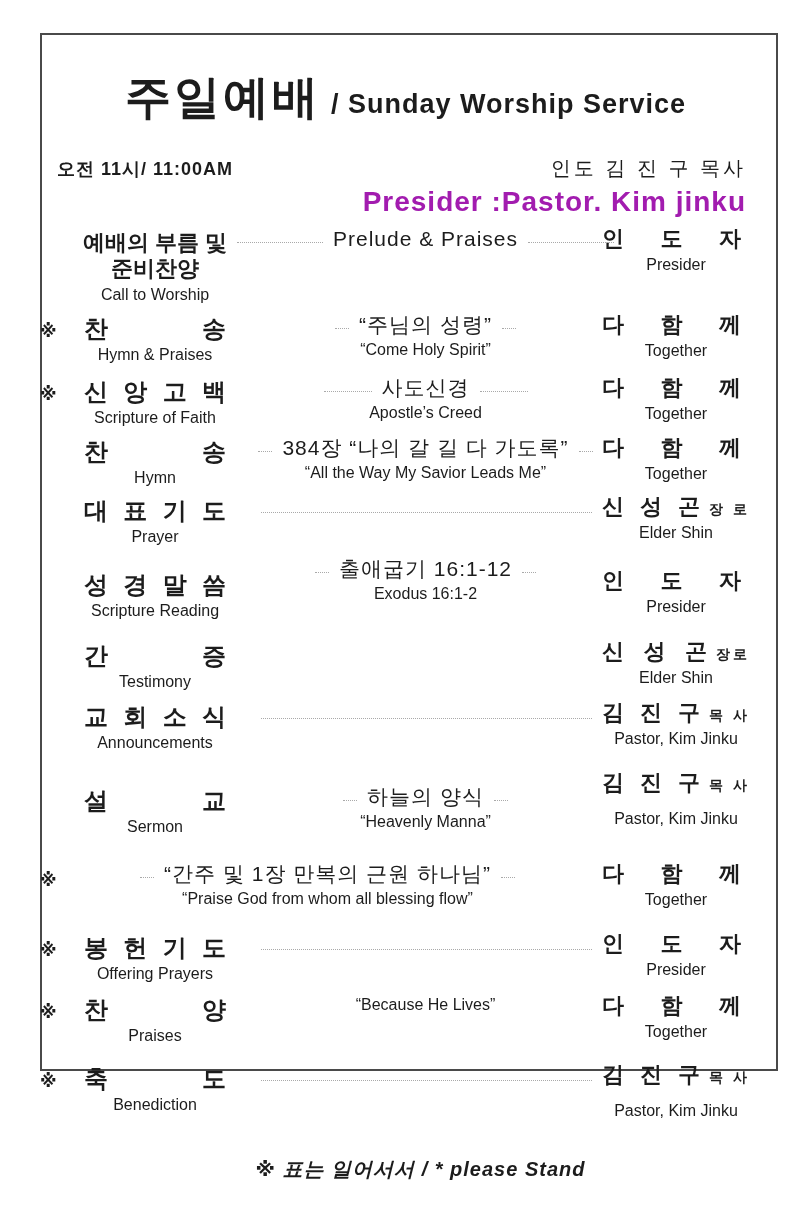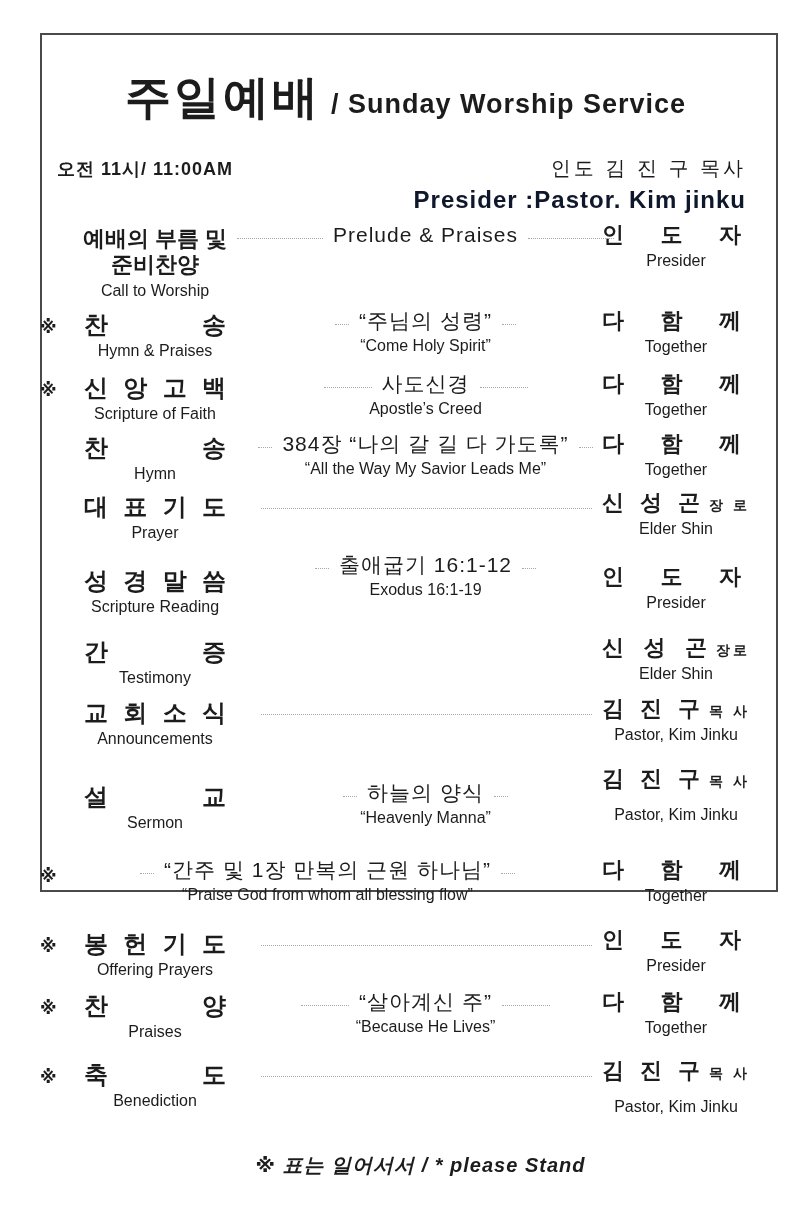--- a/index.html
+++ b/index.html
@@ -1,29 +1,29 @@
 <!DOCTYPE html>
 <html><head>
 <meta charset="utf-8">
 <style>
   html,body{margin:0;padding:0;background:#ffffff;}
   body{width:811px;height:1224px;position:relative;overflow:hidden;
        font-family:"Liberation Sans","DejaVu Sans",sans-serif;color:#1c1c1c;}
-  .sheet{position:absolute;left:40px;top:33px;width:738px;height:859px;
+  .sheet{position:absolute;left:40px;top:33px;width:738px;height:1038px;
          box-sizing:border-box;border:2px solid #4a4a4a;background:#ffffff;
          padding:30px 22px 0 15px;}
   
   .title-row{text-align:center;white-space:nowrap;margin-top:2px;}
   .title-kr{font-size:46px;font-weight:bold;letter-spacing:3px;}
   .title-en{font-size:27px;font-weight:bold;letter-spacing:1px;margin-left:10px;}
   .meta-row{display:flex;justify-content:space-between;align-items:baseline;
             margin-top:26px;padding-right:8px;gap:48px;}
   .time{font-size:18px;font-weight:bold;letter-spacing:1px;}
   .presider-kr{font-size:20px;font-weight:normal;letter-spacing:3px;}
-  .presider-en{text-align:right;font-size:24px;font-weight:bold;color:#0f172a;
+  .presider-en{text-align:right;font-size:28px;font-weight:bold;color:#a21caf;
                margin-top:4px;padding-right:8px;letter-spacing:1px;}
   
   .rows{margin-top:8px;}
   .worship-row{display:flex;position:relative;align-items:flex-start;}
   .col-left{width:196px;flex:none;}
   .col-center{flex:1;min-width:0;padding:0 2px;}
   .col-right{width:156px;flex:none;}
   .col-left .kr{font-size:24px;font-weight:bold;width:142px;margin:4px auto;
                 line-height:26px;text-align:justify;text-align-last:justify;}
   .two-line .col-left .kr{width:auto;font-size:22px;text-align:center;
@@ -179,21 +179,21 @@
       <div class="col-left">
         <div class="kr">성 경 말 씀</div>
         <div class="en">Scripture Reading</div>
       </div>
       <div class="col-center">
         <div class="c-line1">
             <span class="leader"></span>
             <span class="c-text">출애굽기 16:1-12</span>
             <span class="leader"></span>
           </div>
-        <div class="c-sub">Exodus 16:1-19</div>
+        <div class="c-sub">Exodus 16:1-2</div>
       </div>
       <div class="col-right">
         <div class="name-line">
             <span class="name">인 도 자</span>
             <span class="suffix"></span>
           </div>
         <div class="en">Presider</div>
       </div>
     </div>
 
@@ -288,25 +288,20 @@
       </div>
     </div>
 
     <div class="worship-row ldr-m" style="margin-top:10px;">
       <span class="stand">※</span>
       <div class="col-left">
         <div class="kr">찬 양</div>
         <div class="en">Praises</div>
       </div>
       <div class="col-center">
-        <div class="c-line1">
-            <span class="leader"></span>
-            <span class="c-text">“살아계신 주”</span>
-            <span class="leader"></span>
-          </div>
         <div class="c-sub">“Because He Lives”</div>
       </div>
       <div class="col-right">
         <div class="name-line">
             <span class="name">다 함 께</span>
             <span class="suffix"></span>
           </div>
         <div class="en">Together</div>
       </div>
     </div>

